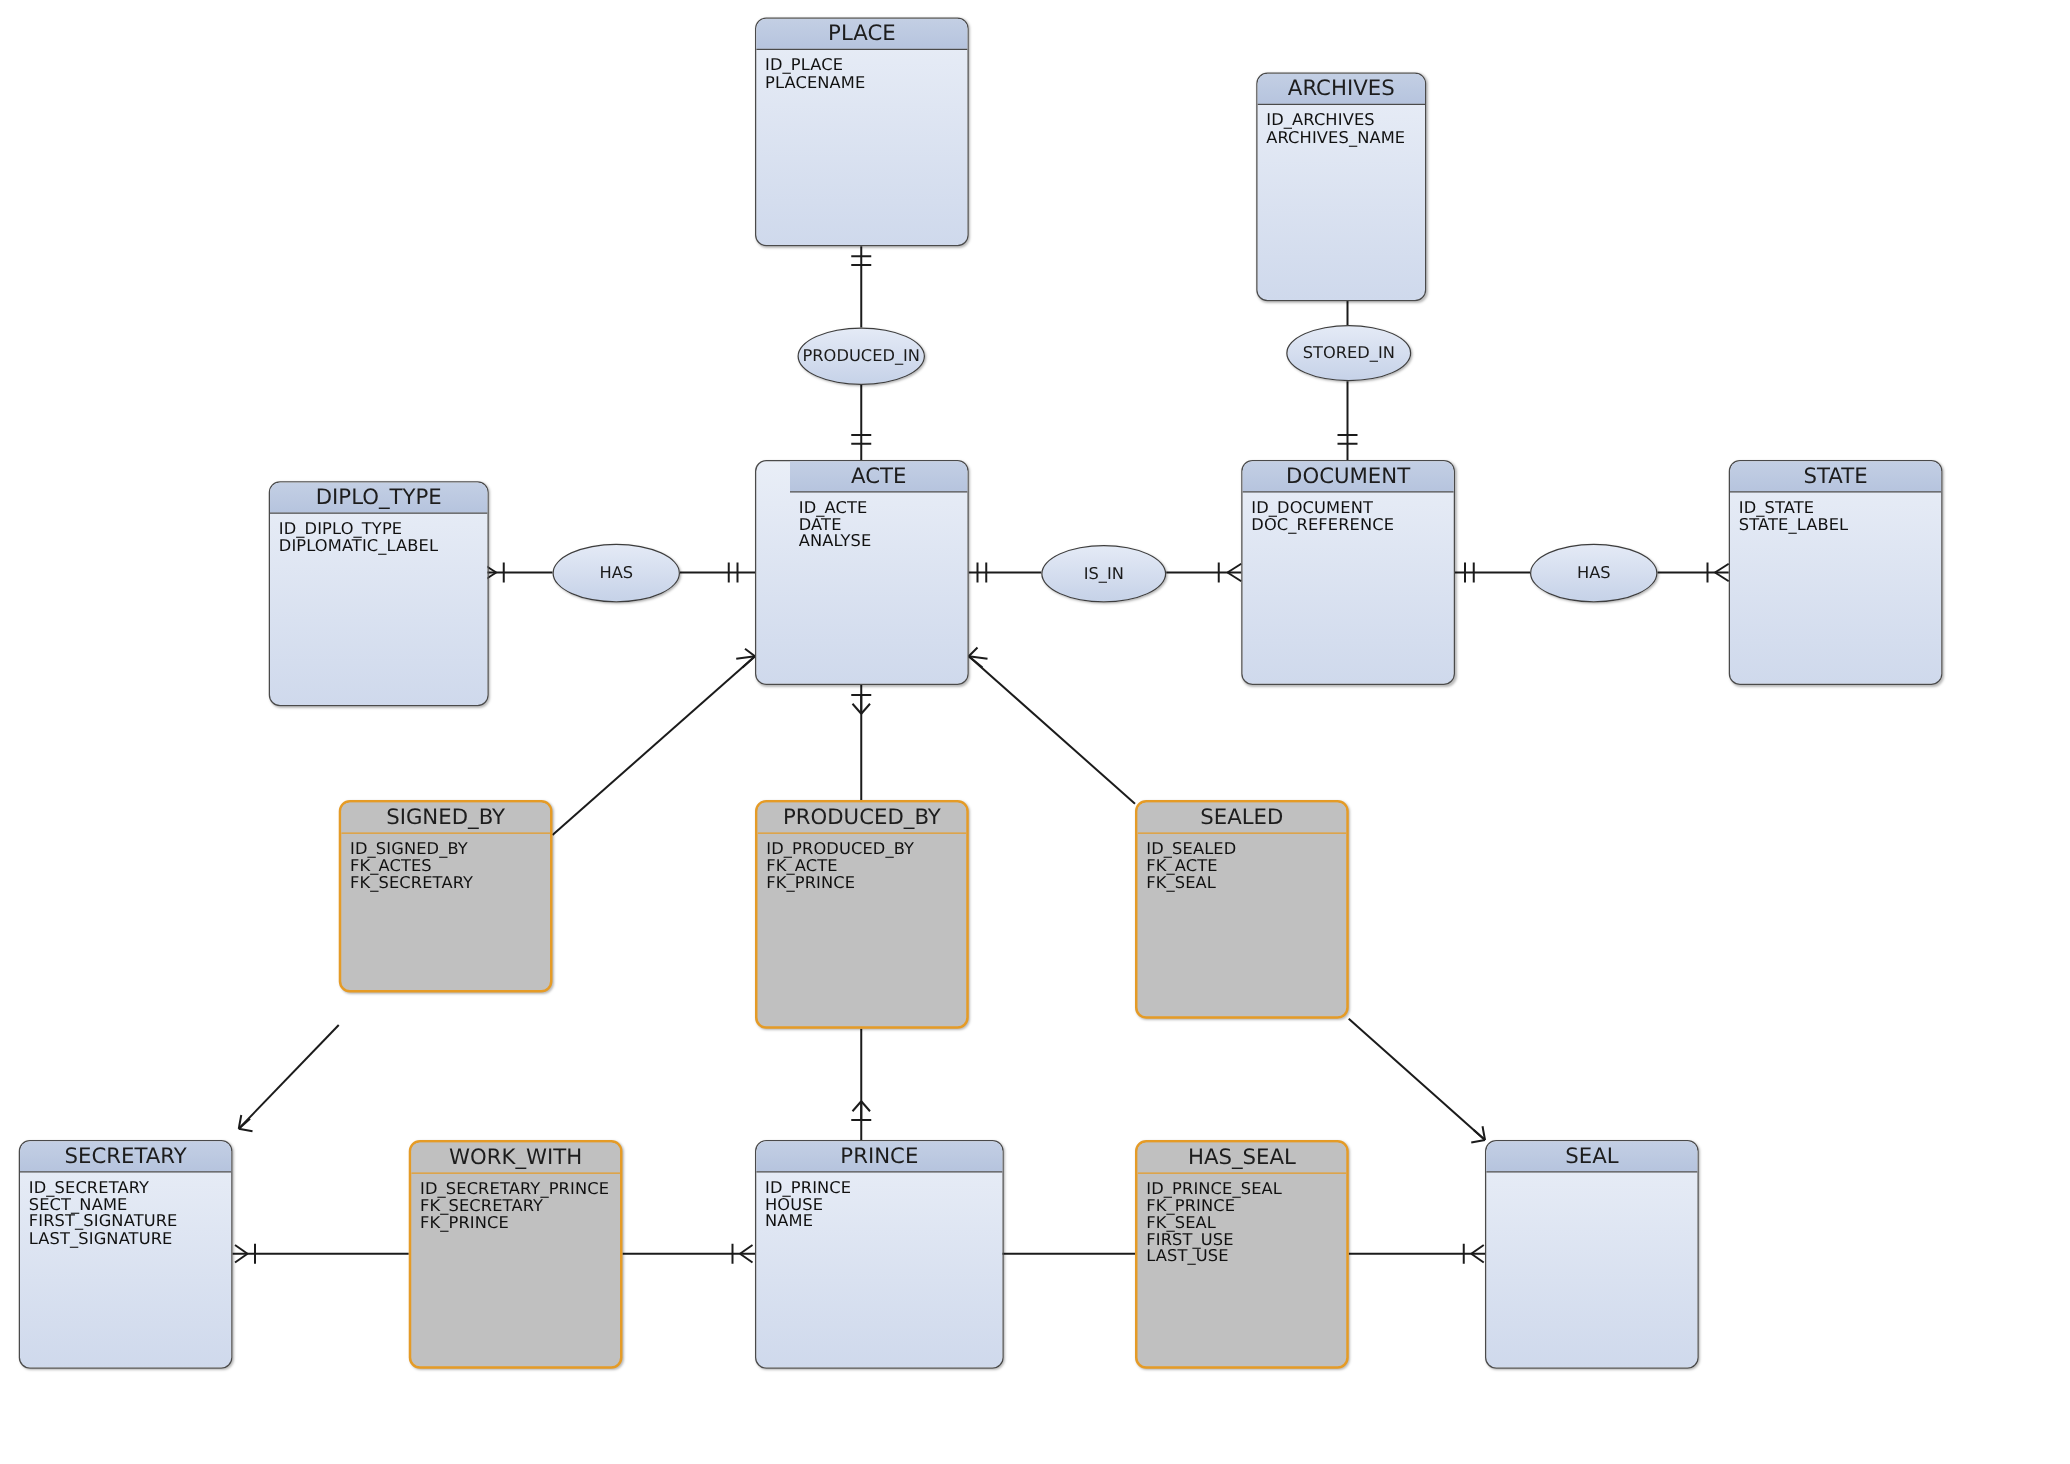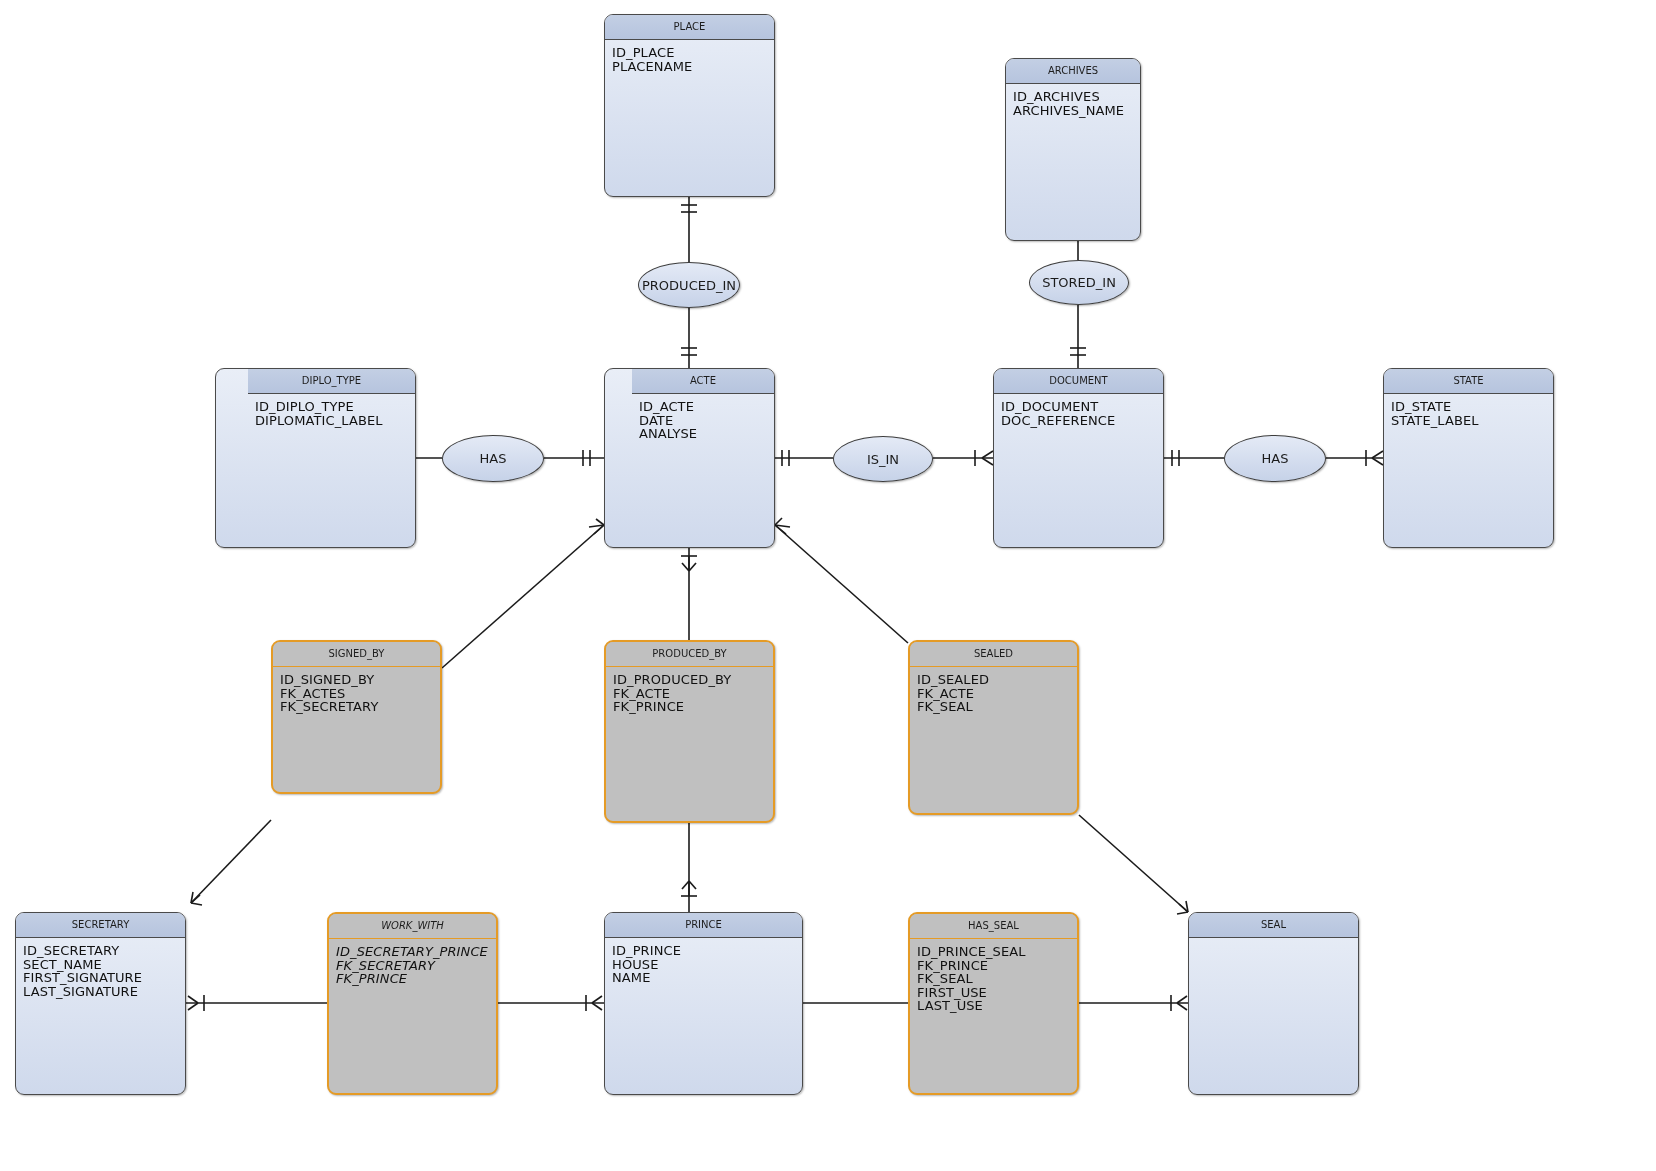--- a/index.html
+++ b/index.html
@@ -5,21 +5,21 @@
   html,body{margin:0;padding:0;background:#ffffff;}
   body{width:1656px;height:1171px;position:relative;overflow:hidden;
        font-family:"DejaVu Sans","Liberation Sans",sans-serif;}
   #canvas{position:absolute;left:0;top:0;width:1656px;height:1171px;}
   #svg-links{position:absolute;left:0;top:0;width:1656px;height:1171px;pointer-events:none;}
 
   .entity{position:absolute;box-sizing:border-box;border:1px solid #4a4a4a;
           border-radius:9px;overflow:hidden;
           background:linear-gradient(180deg,#e9eef7 0%,#cfd9ec 100%);
           box-shadow:1px 1px 2px rgba(0,0,0,0.28);}
-  .entity .ehead{height:24px;line-height:24px;text-align:center;font-size:10px;
+  .entity .ehead{height:24px;line-height:24px;text-align:center;font-size:17px;
           color:#1d1d1d;border-bottom:1px solid #4a4a4a;
           background:linear-gradient(180deg,#c3cfe4 0%,#b6c4de 100%);}
   .entity .ebody{padding:6px 0 0 7px;font-size:13px;line-height:13.5px;color:#111;}
   .entity .ebody div{white-space:nowrap;letter-spacing:0.1px;}
 
   .assoc{border:2px solid #e59b26;background:#c0c0c0;box-shadow:1px 1px 2px rgba(0,0,0,0.28);}
   .assoc .ehead{background:#c0c0c0;border-bottom:1px solid #e59b26;}
   .assoc .ebody{color:#111;}
 
   .rel{position:absolute;box-sizing:border-box;border:1px solid #3d3d3d;
@@ -141,21 +141,21 @@
           <div>PLACENAME</div>
         </div>
       </div>
       <div class="entity" style="left: 1005px; top: 14px; width: 136px; height: 183px; margin-top: 44px;">
         <div class="ehead">ARCHIVES</div>
         <div class="ebody">
           <div>ID_ARCHIVES</div>
           <div>ARCHIVES_NAME</div>
         </div>
       </div>
-      <div class="entity" style="left: 215px; top: 368px; width: 201px; height: 180px; padding-left: 32px;">
+      <div class="entity" style="left: 215px; top: 385px; width: 176px; height: 180px;">
         <div class="ehead">DIPLO_TYPE</div>
         <div class="ebody">
           <div>ID_DIPLO_TYPE</div>
           <div>DIPLOMATIC_LABEL</div>
         </div>
       </div>
       <div class="entity" style="left: 604px; top: 368px; width: 171px; height: 180px; padding-left: 27px;">
         <div class="ehead">ACTE</div>
         <div class="ebody">
           <div>ID_ACTE</div>
@@ -203,21 +203,21 @@
       </div>
       <div class="entity" style="left: 15px; top: 912px; width: 171px; height: 183px;">
         <div class="ehead">SECRETARY</div>
         <div class="ebody">
           <div>ID_SECRETARY</div>
           <div>SECT_NAME</div>
           <div>FIRST_SIGNATURE</div>
           <div>LAST_SIGNATURE</div>
         </div>
       </div>
-      <div class="entity assoc" style="left: 327px; top: 912px; width: 171px; height: 183px; font-style: italic;">
+      <div class="entity assoc" style="left: 327px; top: 912px; width: 171px; height: 183px;">
         <div class="ehead">WORK_WITH</div>
         <div class="ebody">
           <div>ID_SECRETARY_PRINCE</div>
           <div>FK_SECRETARY</div>
           <div>FK_PRINCE</div>
         </div>
       </div>
       <div class="entity" style="left: 604px; top: 912px; width: 199px; height: 183px;">
         <div class="ehead">PRINCE</div>
         <div class="ebody">

